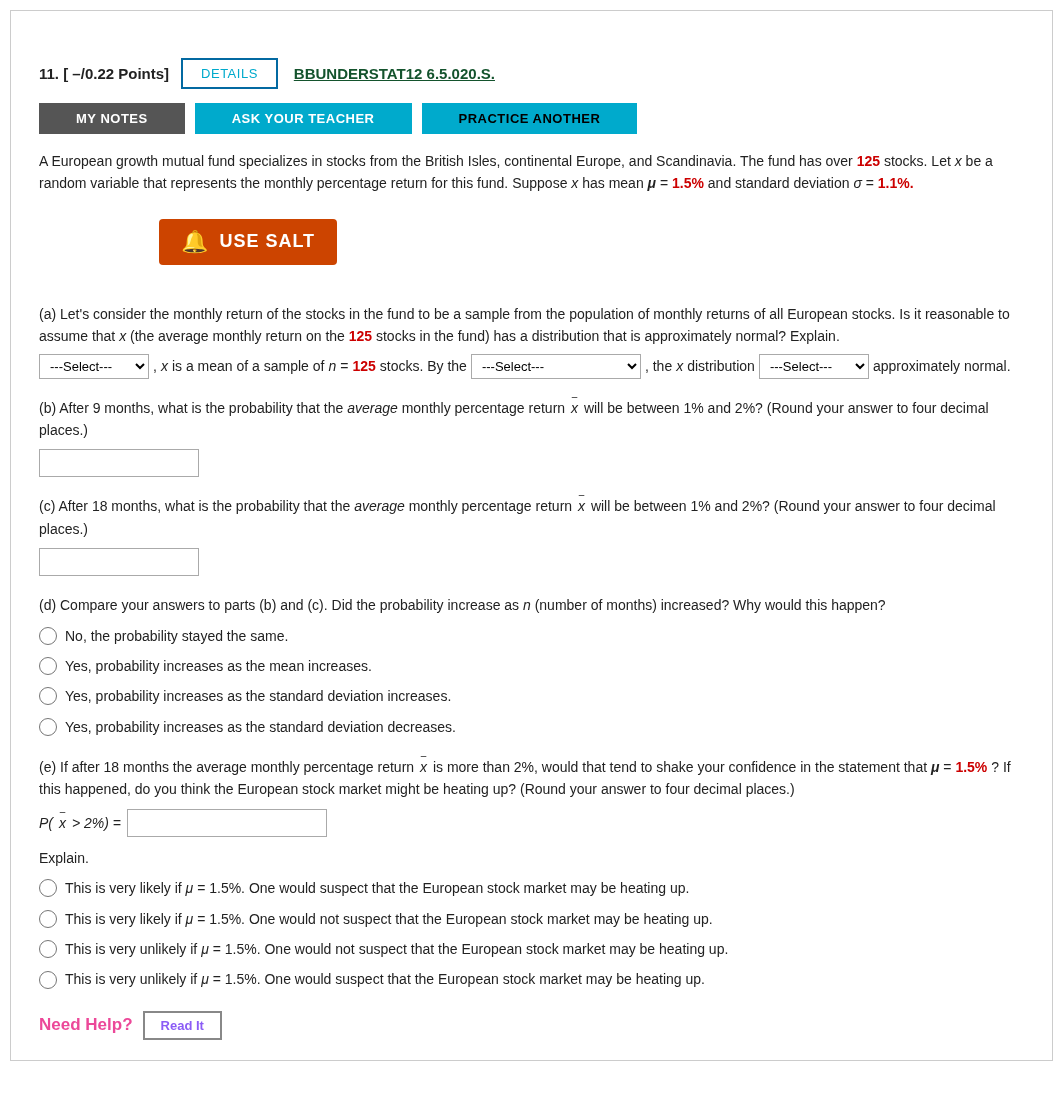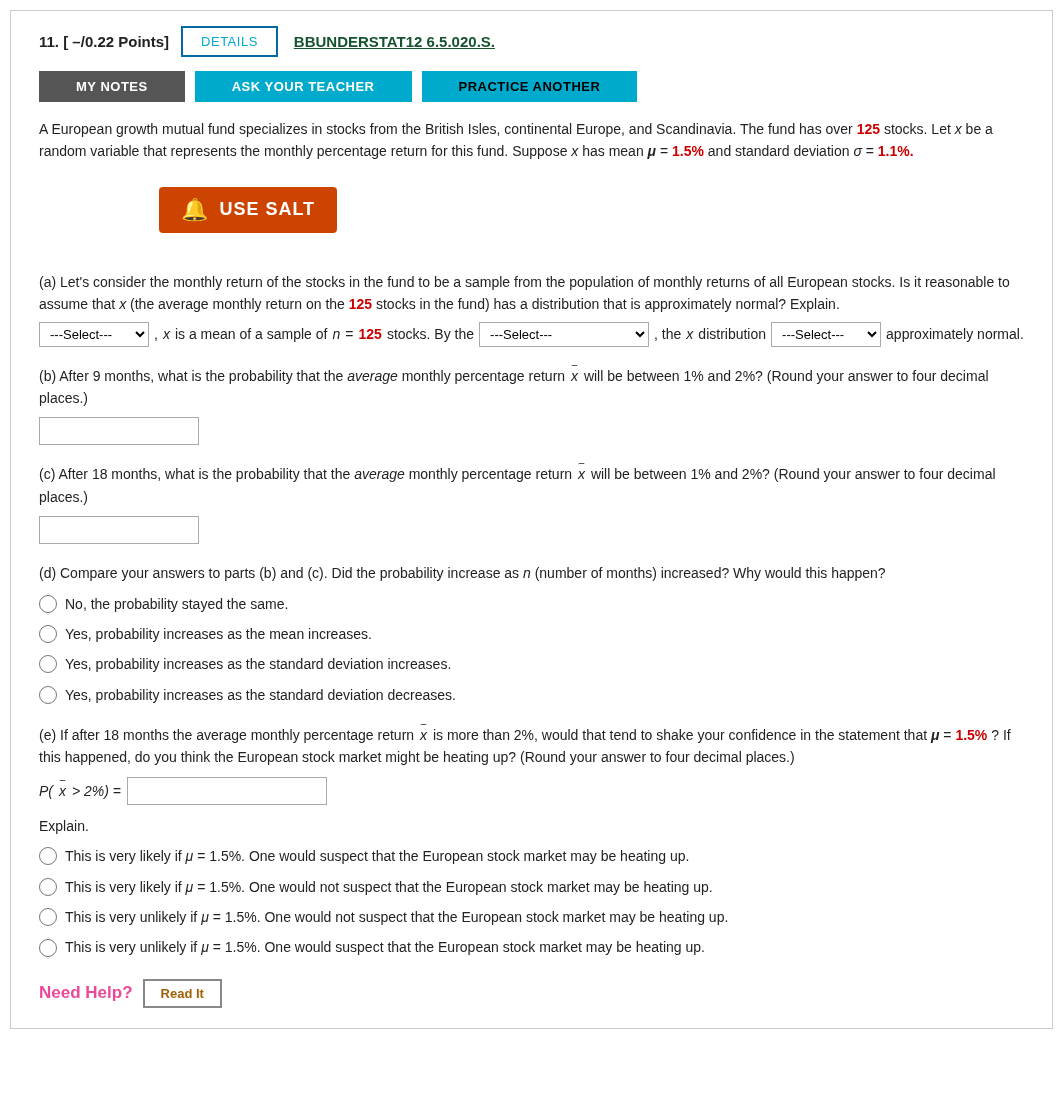--- a/index.html
+++ b/index.html
@@ -16,20 +16,21 @@
       border: 1px solid #ccc;
       margin: 10px;
       background: #fff;
     }
     .top-bar {
       display: flex;
       align-items: center;
       gap: 12px;
       margin-bottom: 14px;
       flex-wrap: wrap;
+      margin-top: 32px;
     }
     .question-num {
       font-weight: bold;
       font-size: 15px;
       color: #222;
       white-space: nowrap;
     }
     .btn-details {
       background: #fff;
       border: 2px solid #0369a1;
@@ -151,34 +152,33 @@
       margin-top: 20px;
     }
     .need-help-text {
       color: #ec4899;
       font-size: 17px;
       font-weight: bold;
     }
     .read-it-btn {
       background: #fff;
       border: 2px solid #888;
-      color: #a16207;
+      color: #8b5cf6;
       font-size: 13px;
       font-weight: bold;
       padding: 5px 16px;
       cursor: pointer;
       text-align: right;
     }
     .inline-row {
       display: flex;
       align-items: center;
       gap: 4px;
       flex-wrap: wrap;
       margin-top: 6px;
-      justify-content: space-between;
     }
     .px-eq {
       margin-top: 6px;
       display: flex;
       align-items: center;
       gap: 6px;
     }
     .sigma { font-style: italic; }
   </style>
 </head>

